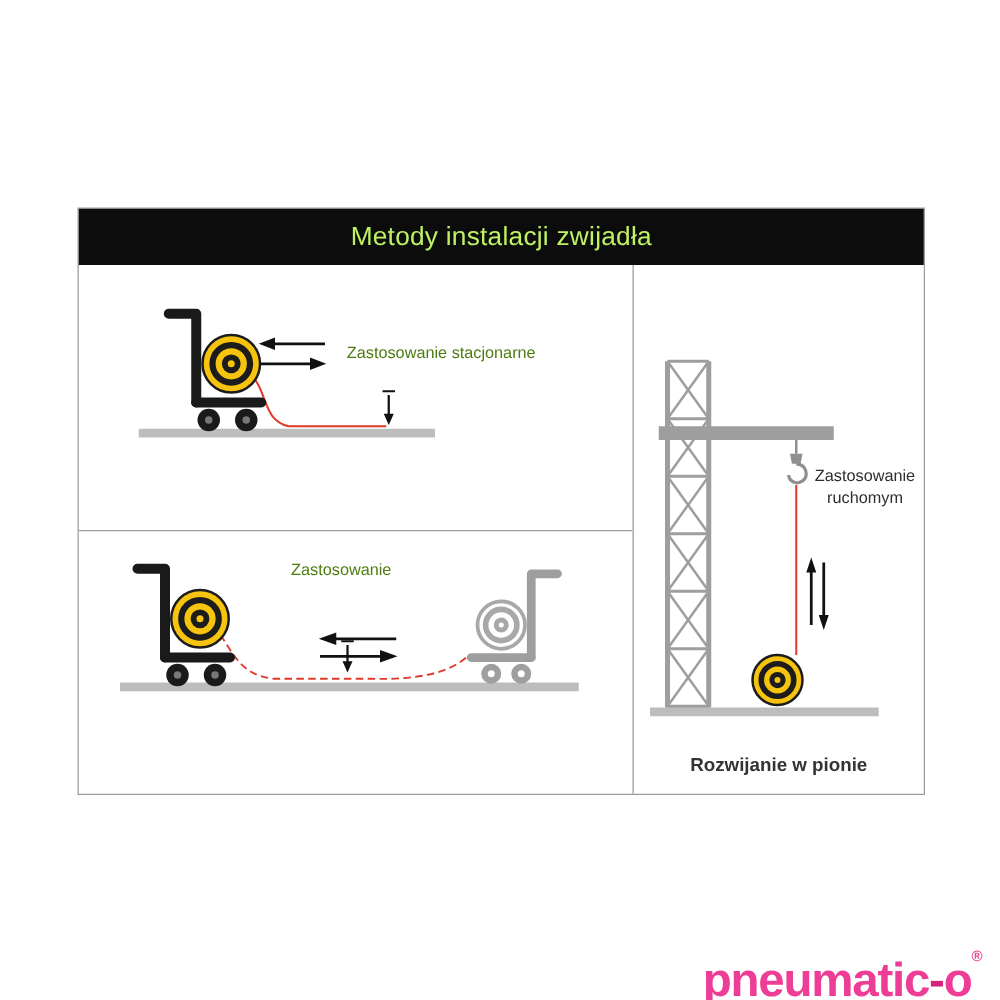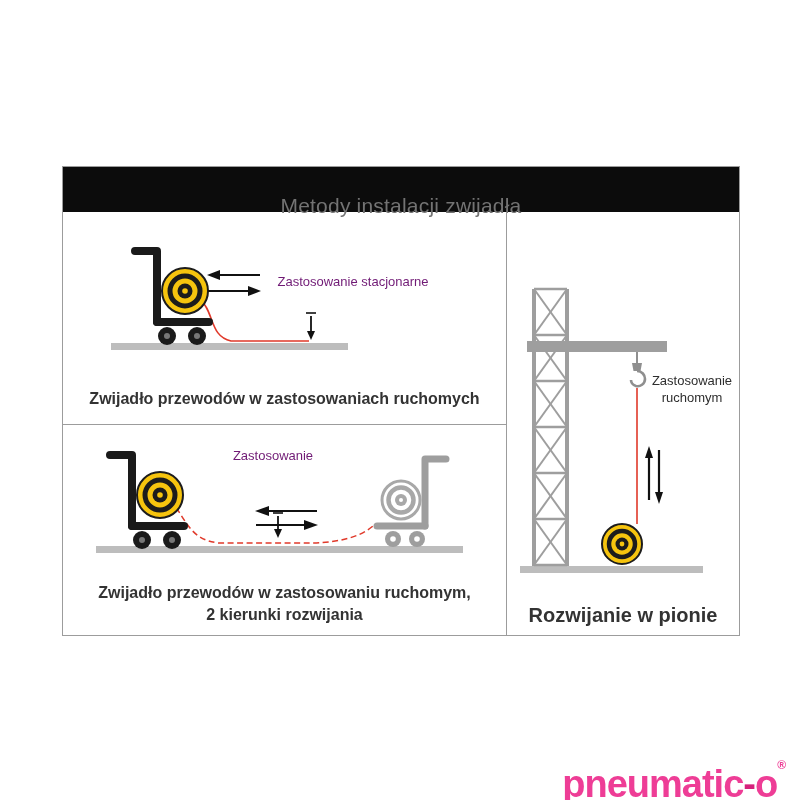--- a/index.html
+++ b/index.html
@@ -2,28 +2,28 @@
 <html><head>
 <meta charset="utf-8">
 <style>
   html,body{margin:0;padding:0;}
   body{width:800px;height:800px;background:#ffffff;position:relative;
        font-family:"Liberation Sans", sans-serif;overflow:hidden;}
   .abs{position:absolute;}
   .frame{left:62px;top:166px;width:676px;height:468px;border:1px solid #9c9c9c;background:#fff;}
   .header{left:0;top:0;width:100%;height:45px;background:#0c0c0c;}
   .header-title{display:block;width:100%;text-align:center;line-height:45px;
-       color:#737373;font-size:21px;letter-spacing:.2px;margin-top:16px;}
+       color:#bef264;font-size:21px;letter-spacing:.2px;}
   .vdiv{left:443px;top:45px;width:1px;height:423px;background:#9c9c9c;}
   .hdiv{left:0;top:257px;width:443px;height:1px;background:#9c9c9c;}
   .ground{background:#bdbdbd;}
-  .small-label{font-size:13px;color:#701a75;text-align:center;line-height:24px;}
+  .small-label{font-size:13px;color:#4d7c0f;text-align:center;line-height:24px;}
   .small-label2{font-size:13px;color:#2e2e2e;text-align:center;line-height:17px;}
   .caption{font-size:16px;font-weight:bold;color:#333;text-align:center;line-height:22px;}
-  .caption-right{font-size:20px;font-weight:bold;color:#333;text-align:center;}
+  .caption-right{font-size:15px;font-weight:bold;color:#333;text-align:center;}
   .logo{right:14px;top:758px;font-size:38px;font-weight:bold;color:#ee3d96;
         letter-spacing:-1px;white-space:nowrap;}
   .logo .dash{color:#d6217c;}
   .logo sup{font-size:12px;vertical-align:28px;letter-spacing:0;}
   svg{display:block;}
 </style>
 </head>
 <body>
 
 <div class="abs frame">
@@ -63,21 +63,20 @@
 
     <svg class="abs" style="left:141px;top:54px;" width="60" height="34" viewBox="0 0 60 34">
       <line x1="56" y1="9" x2="14" y2="9" stroke="#111" stroke-width="2.2"></line>
       <polygon points="16,4 3,9 16,14" fill="#111"></polygon>
       <line x1="4" y1="25" x2="46" y2="25" stroke="#111" stroke-width="2.2"></line>
       <polygon points="44,20 57,25 44,30" fill="#111"></polygon>
     </svg>
 
     <div class="abs small-label" style="left:205px;top:58px;width:170px;">Zastosowanie stacjonarne</div>
 
-    <div class="abs caption" style="left:0;top:176px;width:443px;">Zwijadło przewodów w zastosowaniach ruchomych</div>
   </div>
 
   <div class="abs" style="left:0;top:257px;width:443px;height:211px;">
 
     <div class="abs ground" style="left:33px;top:122px;width:367px;height:7px;"></div>
 
     <svg class="abs" style="left:0;top:0;" width="443" height="211" viewBox="0 0 443 211">
       <path d="M108,76 C124,98 128,116 156,119 H235 C272,120 296,114 310,102" fill="none" stroke="#e0392a" stroke-width="1.5" stroke-dasharray="6,3.5"></path>
       <line x1="210" y1="89" x2="220" y2="89" stroke="#111" stroke-width="1.6"></line>
       <line x1="215" y1="92" x2="215" y2="108" stroke="#111" stroke-width="1.8"></line>
@@ -118,24 +117,20 @@
       <line x1="66" y1="8" x2="16" y2="8" stroke="#111" stroke-width="2.2"></line>
       <polygon points="18,3 4,8 18,13" fill="#111"></polygon>
       <line x1="5" y1="22" x2="55" y2="22" stroke="#111" stroke-width="2.2"></line>
       <polygon points="53,17 67,22 53,27" fill="#111"></polygon>
     </svg>
 
     <div class="abs small-label" style="left:125px;top:20px;width:170px;">
       <div>Zastosowanie</div>
     </div>
 
-    <div class="abs caption" style="left:0;top:158px;width:443px;">
-      <div>Zwijadło przewodów w zastosowaniu ruchomym,</div>
-      <div>2 kierunki rozwijania</div>
-    </div>
   </div>
 
   <div class="abs" style="left:444px;top:45px;width:232px;height:423px;">
 
     <div class="abs ground" style="left:13px;top:354px;width:183px;height:7px;"></div>
 
     <svg class="abs" style="left:0;top:0;" width="232" height="423" viewBox="0 0 232 423">
       <g stroke="#9e9e9e">
         <line x1="27" y1="77" x2="27" y2="354" stroke-width="4"></line>
         <line x1="60" y1="77" x2="60" y2="354" stroke-width="4"></line>

